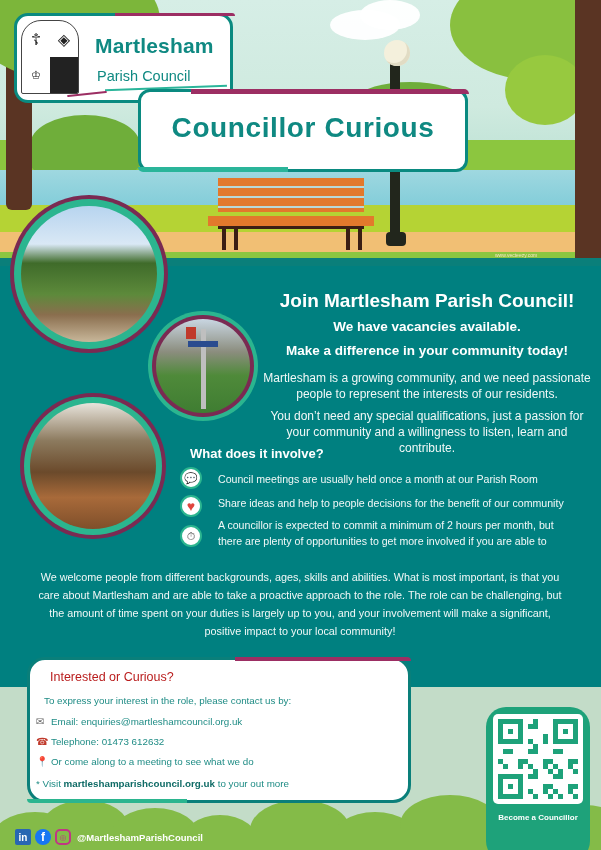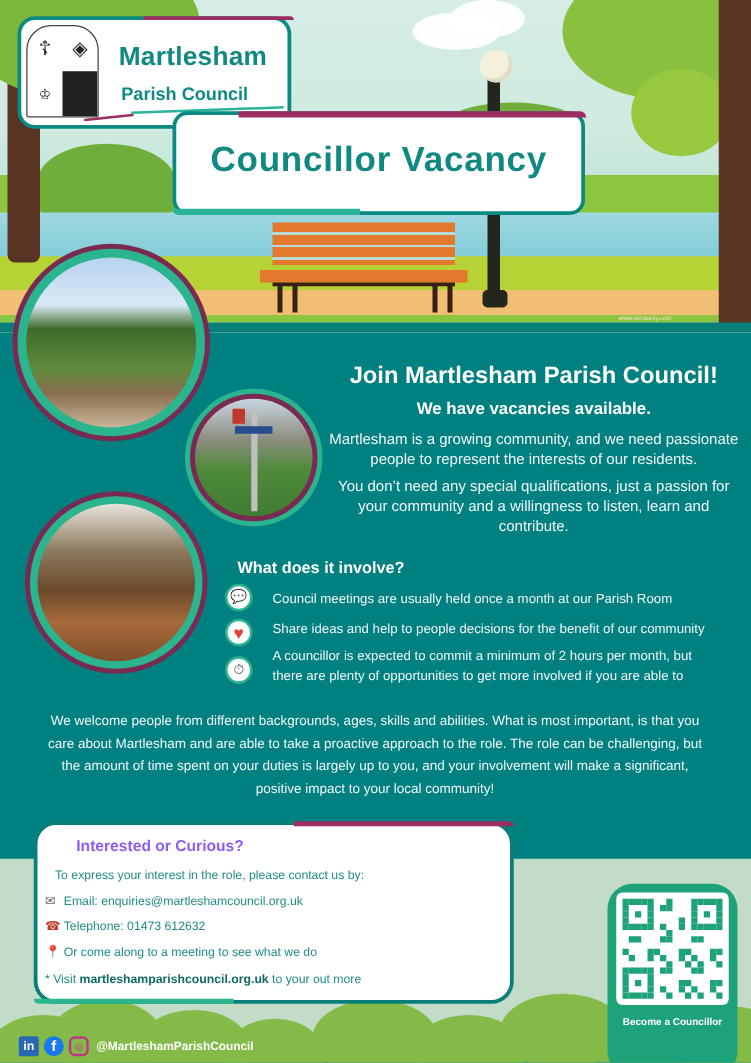--- a/index.html
+++ b/index.html
@@ -32,21 +32,21 @@
   .bench-leg { position: absolute; width: 4px; height: 22px; background: #3b1e14; top: 228px; }
   .watermark { position: absolute; left: 495px; top: 252px; font-size: 5px; color: #f7e3c6; }
 
   
   .logo-card { position: absolute; left: 14px; top: 13px; width: 219px; height: 90px; background: #fff;
                border: 3px solid #0a8a80; border-radius: 14px; }
   .logo-card .accent-top { position: absolute; left: 98px; top: -3px; width: 120px; height: 3px; background: #9c2e63; border-top-right-radius: 10px; }
   .logo-crest { position: absolute; left: 4px; top: 4px; width: 58px; height: 74px; background: #fff; border: 1px solid #444; border-radius: 20px 20px 2px 2px; overflow: hidden; }
   .crest-q { position: absolute; width: 50%; height: 50%; font-size: 16px; color: #222; display: flex; align-items: center; justify-content: center; }
   .logo-title { position: absolute; left: 78px; top: 18px; font-size: 21px; font-weight: bold; color: #0f8982; letter-spacing: .2px; }
-  .logo-sub { position: absolute; left: 80px; top: 52px; font-size: 14.5px; font-weight: bold; color: #0f8982; }
+  .logo-sub { position: absolute; left: 80px; top: 52px; font-size: 14.5px; font-weight: normal; color: #0f8982; }
   .logo-swoosh { position: absolute; left: 88px; top: 71px; width: 122px; height: 2px; background: #2ab59a; transform: rotate(-2deg); }
   .logo-swoosh2 { position: absolute; left: 50px; top: 77px; width: 40px; height: 2px; background: #9c2e63; transform: rotate(-6deg); border-radius: 2px; }
 
   
   .title-card { position: absolute; left: 138px; top: 89px; width: 330px; height: 83px; background: #fff;
                 border: 3px solid #0a8a80; border-radius: 12px; }
   .title-card .accent-top { position: absolute; left: 50px; top: -3px; width: 278px; height: 5px; background: #9c2e63; border-top-right-radius: 12px; }
   .title-card .accent-bot { position: absolute; left: -3px; bottom: -3px; width: 150px; height: 5px; background: #2ab59a; border-bottom-left-radius: 12px; }
   .title-text { position: absolute; left: 0; right: 0; top: 20px; text-align: center; font-size: 28px; font-weight: bold; color: #0f8982; letter-spacing: .6px; }
   .ring-green { position: absolute; border-radius: 50%; background: #2bb58f; }
@@ -71,21 +71,21 @@
 
   
   .lower-bg { position: absolute; left: 0; top: 687px; width: 601px; height: 163px; background: #c3dcc8; }
   .footer-hills { position: absolute; left: 0; top: 800px; width: 601px; height: 50px; background: #84bb48; }
   .hump { position: absolute; background: #84bb48; border-radius: 50%; }
 
   .contact { position: absolute; left: 27px; top: 657px; width: 384px; height: 146px; background: #fff;
              border: 3px solid #0a7f7a; border-radius: 18px; }
   .contact .accent-top { position: absolute; left: 205px; top: -3px; width: 176px; height: 4px; background: #9c2e63; border-top-right-radius: 16px; }
   .contact .accent-bot { position: absolute; left: -3px; bottom: -3px; width: 160px; height: 4px; background: #2bb58f; border-bottom-left-radius: 16px; }
-  .contact h3 { position: absolute; left: 31px; top: 10px; font-size: 12.5px; font-weight: bold; color: #8b5cf6; }
+  .contact h3 { position: absolute; left: 20px; top: 10px; font-size: 12.5px; font-weight: normal; color: #b91c1c; }
   .c-line { position: absolute; font-size: 9.8px; color: #1f8c85; white-space: nowrap; }
   .c-line b { color: #0f6b66; }
   .c-icon { display: inline-block; width: 12px; margin-right: 3px; font-size: 10px; }
 
   .qr-card { position: absolute; left: 486px; top: 707px; width: 104px; height: 154px; background: #1ea27a; border-radius: 20px; }
   .qr-box { position: absolute; left: 7px; top: 7px; width: 90px; height: 90px; background: #fff; border-radius: 5px; }
   .qr-grid { position: absolute; left: 5px; top: 5px; width: 80px; height: 80px; display: grid; grid-template-columns: repeat(16,1fr); grid-template-rows: repeat(16,1fr); }
   .qr-grid span { background: #1ea27a; }
   .qr-grid span.o { background: transparent; }
   .qr-label { position: absolute; left: 0; right: 0; top: 106px; text-align: center; font-size: 8px; font-weight: bold; color: #fff; }
@@ -141,21 +141,21 @@
   </div>
   <div class="logo-title">Martlesham</div>
   <div class="logo-sub">Parish Council</div>
   <div class="logo-swoosh"></div>
   <div class="logo-swoosh2"></div>
 </div>
 
 <div class="title-card">
   <div class="accent-top"></div>
   <div class="accent-bot"></div>
-  <div class="title-text">Councillor Vacancy</div>
+  <div class="title-text">Councillor Curious</div>
 </div>
 
 <div class="ring-purple" style="left:10px;top:195px;width:158px;height:158px;">
   <div class="ring-green" style="left:4px;top:4px;width:150px;height:150px;">
     <div class="img-fill" style="left:7px;top:7px;width:136px;height:136px;background:
       linear-gradient(180deg,#b7d4ef 0%,#d9e8f5 28%,#3f6b2a 42%,#5d8a3b 65%,#8a6e4e 80%,#c8b79a 100%);"></div>
   </div>
 </div>
 <div class="ring-green" style="left:148px;top:311px;width:110px;height:110px;">
   <div class="ring-purple" style="left:4px;top:4px;width:102px;height:102px;">
@@ -170,20 +170,21 @@
 <div class="ring-purple" style="left:20px;top:393px;width:146px;height:146px;">
   <div class="ring-green" style="left:4px;top:4px;width:138px;height:138px;">
     <div class="img-fill" style="left:6px;top:6px;width:126px;height:126px;background:
       linear-gradient(180deg,#e8e4dc 0%,#8c7a5e 30%,#6b4a2b 55%,#a86a3a 75%,#7f4f2a 100%);"></div>
   </div>
 </div>
 
 <div class="intro">
   <h1>Join Martlesham Parish Council!</h1>
   <div class="sub1">We have vacancies available.</div>
+  <div class="sub2">Make a difference in your community today!</div>
   <p>Martlesham is a growing community, and we need passionate people to represent the interests of our residents.</p>
   <p>You don’t need any special qualifications, just a passion for your community and a willingness to listen, learn and contribute.</p>
 </div>
 
 <div class="involve">
   <h2>What does it involve?</h2>
   <div class="inv-row" style="height:20px;padding-top:2px;">
     <span class="inv-icon" style="top:-2px;">💬</span>
     <span>Council meetings are usually held once a month at our Parish Room</span>
   </div>

